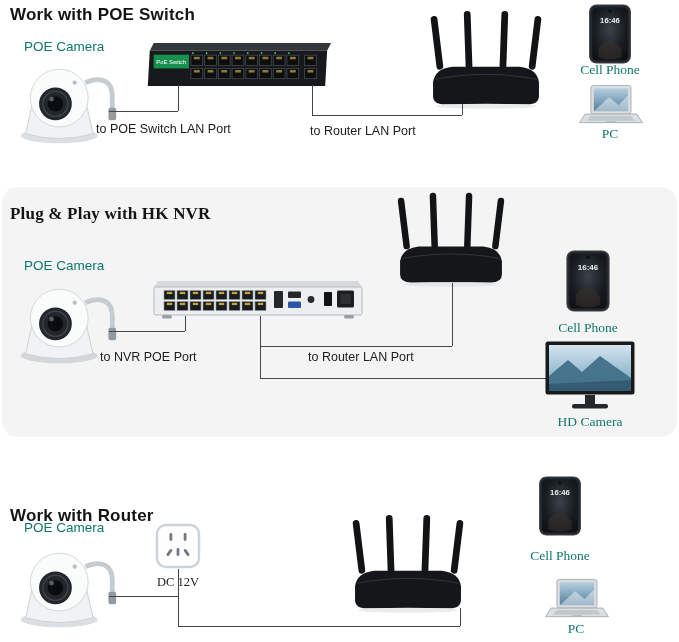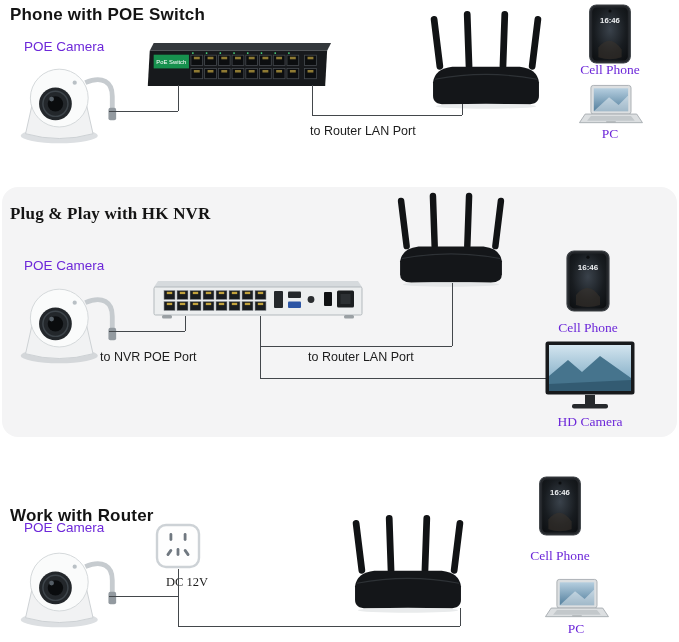--- a/index.html
+++ b/index.html
@@ -2,21 +2,21 @@
 <html><head>
 <meta charset="utf-8">
 <style>
   * { margin:0; padding:0; box-sizing:border-box; }
   html,body { background:#ffffff; }
   body { font-family:"Liberation Sans", sans-serif; }
   #canvas { position:relative; width:679px; height:642px; background:#ffffff; overflow:hidden; }
   .abs { position:absolute; }
   .layer { position:absolute; left:0; top:0; width:100%; height:100%; }
   .sec-title { position:absolute; font-size:17px; font-weight:700; color:#141414; letter-spacing:.2px; white-space:nowrap; }
-  .dev-label { position:absolute; font-size:13.5px; color:#6d28d9; white-space:nowrap; }
+  .dev-label { position:absolute; font-size:13.5px; color:#0f766e; white-space:nowrap; }
   .conn-label { position:absolute; font-size:12.5px; color:#1c1c1c; white-space:nowrap; }
   .center { text-align:center;font-family:Liberation Serif, serif; }
   .hline { position:absolute; height:0; border-top:1.5px solid #43474b; }
   .vline { position:absolute; width:0; border-left:1.5px solid #43474b; }
   .panel { position:absolute; background:#f4f4f5; border-radius:16px; }
   svg { display:block; }
 </style>
 </head>
 <body>
 
@@ -44,21 +44,21 @@
       <rect x="2.8" y="1.3" width="5.4" height="2.3" fill="#c2a23c"></rect>
     </g>
   </defs>
 </svg>
 
 <div id="canvas">
 
   <div class="panel" style="left:2px; top:187px; width:675px; height:250px;"></div>
 
   <div class="layer">
-    <div class="sec-title" style="left:10px; top:5px;">Phone with POE Switch</div>
+    <div class="sec-title" style="left:10px; top:5px;">Work with POE Switch</div>
     <div class="dev-label" style="left:24px; top:39px;">POE Camera</div>
 
     <svg class="abs" style="left:14px; top:54px;" width="106" height="92" viewBox="0 0 110 92">
       <path d="M74 28 C92 20 102 28 102 42 L102 56" fill="none" stroke="#c6cbcf" stroke-width="5"></path>
       <rect x="98" y="54" width="8" height="13" rx="2" fill="#939aa0"></rect>
       <ellipse cx="47" cy="83" rx="40" ry="8" fill="#dcdfe2"></ellipse>
       <path d="M12 81 L19 50 Q47 40 75 50 L82 81 Q47 91 12 81 Z" fill="#f1f2f3" stroke="#ccd0d3" stroke-width="1"></path>
       <circle cx="47" cy="44" r="30" fill="#fafbfb" stroke="#d3d7da" stroke-width="1"></circle>
       <circle cx="43" cy="50" r="17" fill="#23272b"></circle>
       <circle cx="43" cy="50" r="13" fill="none" stroke="#3e454b" stroke-width="1.5"></circle>
@@ -113,20 +113,21 @@
       <path d="M12 74 Q65 64 118 74" stroke="#2e3236" stroke-width="1.2" fill="none"></path>
       <ellipse cx="65" cy="102" rx="52" ry="2.5" fill="#e9ebec"></ellipse>
     </svg>
 
     <div class="vline" style="left:178px; top:85px; height:26px;"></div>
     <div class="hline" style="left:109px; top:111px; width:69px;"></div>
     <div class="vline" style="left:312px; top:85px; height:30px;"></div>
     <div class="hline" style="left:312px; top:115px; width:150px;"></div>
     <div class="vline" style="left:462px; top:104px; height:11px;"></div>
 
+    <div class="conn-label" style="left:96px; top:122px;">to POE Switch LAN Port</div>
     <div class="conn-label" style="left:310px; top:124px;">to Router LAN Port</div>
 
     <svg class="abs" style="left:588px; top:4px;" width="44" height="60" viewBox="0 0 44 62">
       <rect x="1" y="1" width="42" height="60" rx="7" fill="#24272b" stroke="#3c4045" stroke-width="1.2"></rect>
       <rect x="3.6" y="3.6" width="36.8" height="54.8" rx="4.5" fill="url(#phoneScr)"></rect>
       <circle cx="22" cy="7.2" r="1.6" fill="#0b0d0f"></circle>
       <text x="22" y="20" font-size="8" font-weight="bold" fill="#eceef0" text-anchor="middle">16:46</text>
       <path d="M10 45 Q22 30 34 47 L34 55 Q22 59 10 55 Z" fill="#3a332c" opacity="0.55"></path>
     </svg>
     <div class="dev-label center" style="left:572px; top:62px; width:76px;">Cell Phone</div>
@@ -249,21 +250,21 @@
     </svg>
 
     <svg class="abs" style="left:155px; top:523px;" width="46" height="46" viewBox="0 0 46 46">
       <rect x="2" y="2" width="42" height="42" rx="9" fill="#fefefe" stroke="#cdd2d6" stroke-width="2.4"></rect>
       <rect x="14.5" y="10" width="2.8" height="8" rx="1.4" fill="#707880"></rect>
       <rect x="28.7" y="10" width="2.8" height="8" rx="1.4" fill="#707880"></rect>
       <rect x="21.6" y="25" width="2.8" height="8" rx="1.4" fill="#707880"></rect>
       <rect x="13" y="25.5" width="2.8" height="8" rx="1.4" fill="#707880" transform="rotate(35 14.4 29.5)"></rect>
       <rect x="30.2" y="25.5" width="2.8" height="8" rx="1.4" fill="#707880" transform="rotate(-35 31.6 29.5)"></rect>
     </svg>
-    <div class="conn-label center" style="left:148px; top:575px; width:60px;text-align:right;">DC 12V</div>
+    <div class="conn-label center" style="left:148px; top:575px; width:60px;">DC 12V</div>
 
     <svg class="abs" style="left:345px; top:512px;" width="126" height="104" viewBox="0 0 130 108">
       <g fill="#111315">
         <rect x="14" y="8" width="7" height="56" rx="3.5" transform="rotate(-7 17.5 64)"></rect>
         <rect x="44" y="3" width="7" height="61" rx="3.5" transform="rotate(-2 47.5 64)"></rect>
         <rect x="79" y="3" width="7" height="61" rx="3.5" transform="rotate(2 82.5 64)"></rect>
         <rect x="109" y="8" width="7" height="56" rx="3.5" transform="rotate(7 112.5 64)"></rect>
       </g>
       <path d="M10 77 Q12 63 30 61 L100 61 Q118 63 120 77 L120 91 Q120 100 108 100 L22 100 Q10 100 10 91 Z" fill="#141619"></path>
       <path d="M12 74 Q65 64 118 74" stroke="#2e3236" stroke-width="1.2" fill="none"></path>

